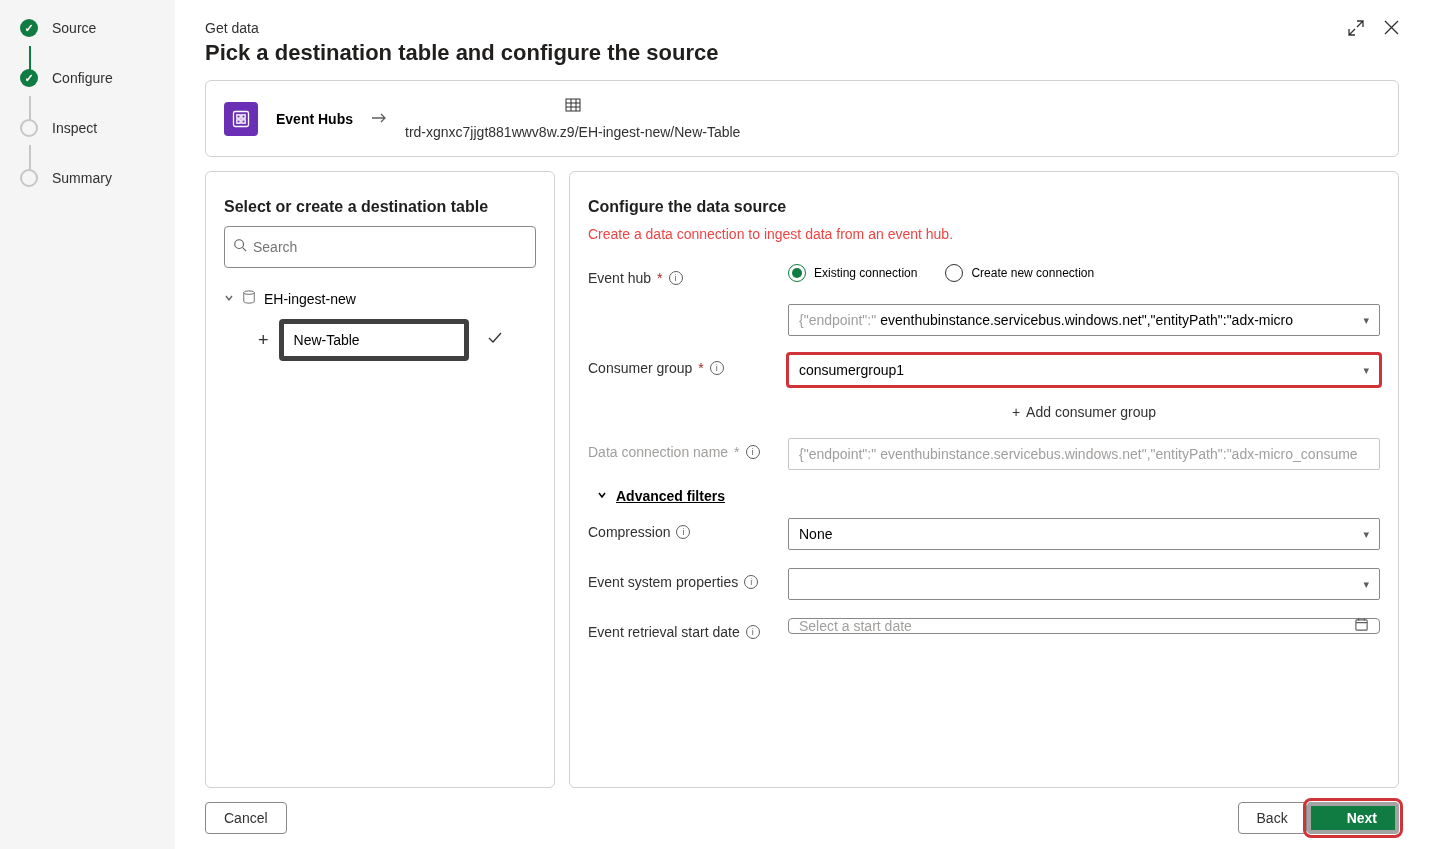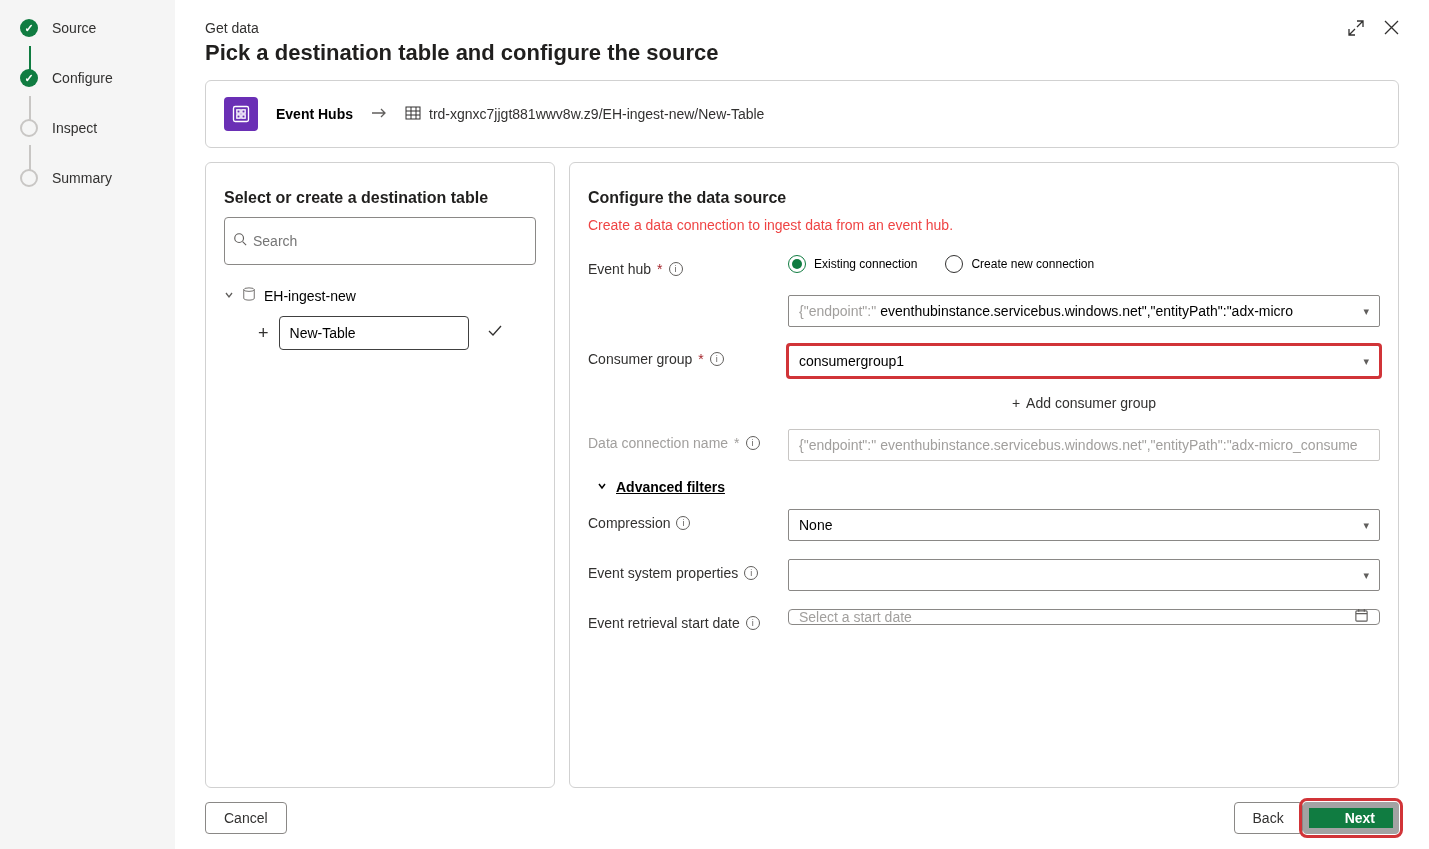--- a/index.html
+++ b/index.html
@@ -26,39 +26,39 @@
   .page-title { font-size:22px; font-weight:600; color:#201f1e; margin-bottom:14px;}
   .header-icons { display:flex; gap:20px; color:#323130; }
   .icon-btn { cursor:pointer; font-size:16px; }
   
   
   .source-bar { border:1px solid #d1d1d1; border-radius:6px; padding:16px 18px; display:flex; align-items:center; gap:18px; margin-bottom:14px;}
   .eh-badge { width:34px; height:34px; background:#6a2fb5; border-radius:4px; display:flex; align-items:center; justify-content:center; color:#fff; }
   .eh-badge svg{width:20px;height:20px;}
   .source-label { font-weight:600; font-size:14px;}
   .arrow { color:#605e5c; }
-  .dest-path { display:flex; align-items:center; gap:8px; font-size:14px; color:#323130;}
+  .dest-path { display:flex; align-items:center; gap:8px; font-size:14px; color:#323130;flex-direction:column;}
   
   
   .panels { display:flex; gap:14px; flex:1; min-height:0;}
   .panel { border:1px solid #d1d1d1; border-radius:6px; padding:18px 18px; background:#fff; }
   .panel-left { width:350px; }
   .panel-right { flex:1; }
   .panel-title { font-weight:600; font-size:16px; margin-bottom:10px; color:#201f1e;margin-top:8px;}
   .panel-sub { font-size:14px; color:#ef4444; margin-bottom:22px;}
   
-  .search-box { border:1px solid #8a8886; border-radius:4px; height:48px; display:flex; align-items:center; padding:0 8px; gap:6px; margin-bottom:18px;}
+  .search-box { border:1px solid #8a8886; border-radius:4px; height:42px; display:flex; align-items:center; padding:0 8px; gap:6px; margin-bottom:18px;}
   .search-box input { border:none; outline:none; flex:1; font-size:14px;}
   
   .tree-row { display:flex; align-items:center; gap:8px; font-size:14px; padding:4px 0;}
   .chev { cursor:pointer; color:#605e5c; font-size:12px;}
   .db-icon{color:#605e5c;}
   .new-table-row { display:flex; align-items:center; gap:10px; margin-top:8px; margin-left:34px;}
   .plus-btn { font-size:18px; color:#323130; cursor:pointer;}
-  .new-table-input { border:1px solid #404040; border-radius:4px; height:32px; padding:16px 10px; width:190px; font-size:14px;}
+  .new-table-input { border:5px solid #404040; border-radius:4px; height:32px; padding:16px 10px; width:190px; font-size:14px;}
   .check-icon { color:#323130; font-size:16px; margin-left:8px;}
   
   
   .form-row { display:flex; margin-bottom:18px; align-items:flex-start;}
   .form-label { width:200px; font-size:14px; color:#323130; padding-top:6px; display:flex; align-items:center; gap:6px;}
   .req { color:#a4262c;}
   .info-i { width:14px; height:14px; border:1px solid #605e5c; border-radius:50%; display:inline-flex; align-items:center; justify-content:center; font-size:9px; color:#605e5c;}
   .form-control-area { flex:1;}
   
   .radio-row { display:flex; gap:28px; align-items:center;}
@@ -76,21 +76,21 @@
   .add-link { display:flex; justify-content:center; align-items:center; gap:6px; font-size:14px; color:#323130; cursor:pointer;}
   
   .adv-header { display:flex; align-items:center; gap:8px; font-weight:600; font-size:14px; margin-bottom:14px; cursor:pointer; padding-left:8px;text-decoration:underline;}
   
   .date-box { border:1px solid #8a8886; border-radius:4px; height:16px; display:flex; align-items:center; padding:0 10px; font-size:14px; background:#fff; justify-content:space-between; color:#a19f9d;}
   
   
   .footer { display:flex; justify-content:space-between; padding-top:14px;}
   .btn { height:32px; padding:0 18px; border-radius:4px; font-size:14px; cursor:pointer; display:flex; align-items:center;}
   .btn-secondary { background:#fff; border:1px solid #8a8886; color:#323130;}
-  .btn-primary { background:#107c41; border:6px solid #a3a3a3; color:#fff; font-weight:600;padding-left:36px;}
+  .btn-primary { background:#107c41; border:4px solid #a3a3a3; color:#fff; font-weight:600;padding-left:36px;}
   .btn-primary.highlight-btn { outline:3px solid #d13438; outline-offset:1px;}
   .right-buttons { display:flex; gap:0;}
 </style>
 </head>
 <body>
 
 <div class="stepper">
   <div class="step-line done-line line1"></div>
   <div class="step-line line2"></div>
   <div class="step-line line3"></div>

